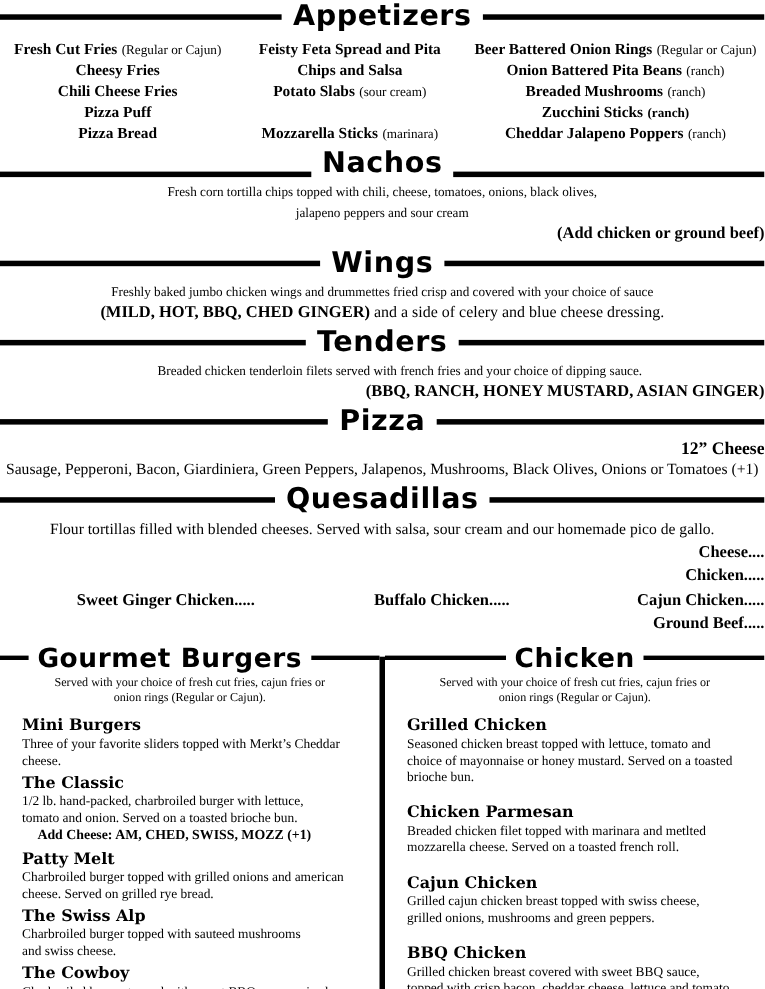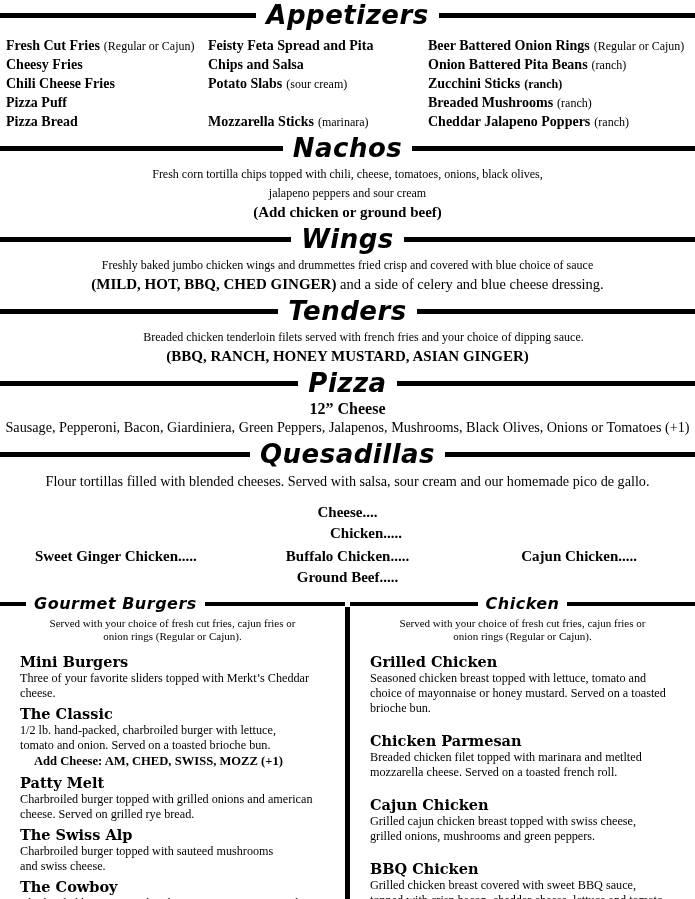--- a/index.html
+++ b/index.html
@@ -4,60 +4,61 @@
 <style>
   * { margin:0; padding:0; box-sizing:border-box; }
   html,body { background:#ffffff; }
   body {
     width:695px; height:899px; overflow:hidden;
     color:#000; font-family:"Liberation Serif", serif;
     position:relative;
   }
 
   
-  .hdr { display:flex; align-items:center;font-style:italic; }
+  .hdr { display:flex; align-items:center; }
   .hdr .rule { flex:1; height:5px; background:#000; }
   .hdr .hdr-text {
     font-family:"DejaVu Sans", sans-serif;
     font-weight:800; font-size:26px; line-height:1;
     letter-spacing:.5px; padding:0 10px; white-space:nowrap;
   }
   .hdr.small .rule { height:4px; }
   .hdr.small .hdr-text { font-size:25px; padding:0 8px; }
 
   
   .ap-grid {
     display:grid; grid-template-columns:202px 220px 1fr;
     padding:7px 4px 2px 6px;
+    text-align:center;
   }
   .ap-item { line-height:19px; height:19px; white-space:nowrap; }
   .ap-name { font-weight:bold; font-size:14px; }
   .ap-note { font-size:12px; }
   .ap-note.bold-note { font-weight:bold; }
 
   
   .desc { text-align:center; font-size:12px; line-height:19px; white-space:pre-line; }
   .desc.tight { font-size:14.2px; }
-  .bold-line { text-align:center; font-weight:bold; font-size:15px; line-height:19px; }
+  .bold-line { text-align:right; font-weight:bold; font-size:15px; line-height:19px; }
   .mixed-line { text-align:center; font-size:14.5px; line-height:19px; }
   .mixed-line .b { font-weight:bold; font-size:15px; }
 
   .sec { margin-top:2px; }
 
   
-  .q-list { margin-top:12px; }
+  .q-list { margin-top:2px; }
   .q-row3 { display:grid; grid-template-columns:1fr 1fr 1fr; }
   .q-row3 .bold-line { line-height:20px; }
 
   
   .cols { display:flex; margin-top:9px; align-items:stretch; height:354px; }
   .col { flex:1; min-width:0; }
   .col-divider { width:5px; background:#000; margin-top:11px; }
   .col .hdr .rule { height:4px; }
-  .col .hdr .hdr-text { font-size:16px; padding:0 8px; }
+  .col .hdr .hdr-text { font-size:24px; padding:0 8px; }
   .col-sub {
     text-align:center; font-size:11px; line-height:12.5px;
     margin-top:5px; white-space:pre-line;
   }
   .items { padding:10px 8px 0 20px; }
   .item-name {
     font-family:"DejaVu Serif", serif; font-weight:bold;
     font-size:14.5px; line-height:19px;
   }
   .item-desc { font-size:12.2px; line-height:15px; white-space:pre-line; }
@@ -87,41 +88,41 @@
   <div class="ap-col">
     <div class="ap-item"><span class="ap-name">Feisty Feta Spread and Pita</span></div>
     <div class="ap-item"><span class="ap-name">Chips and Salsa</span></div>
     <div class="ap-item"><span class="ap-name">Potato Slabs</span> <span class="ap-note">(sour cream)</span></div>
     <div class="ap-item"></div>
     <div class="ap-item"><span class="ap-name">Mozzarella Sticks</span> <span class="ap-note">(marinara)</span></div>
   </div>
   <div class="ap-col">
     <div class="ap-item"><span class="ap-name">Beer Battered Onion Rings</span> <span class="ap-note">(Regular or Cajun)</span></div>
     <div class="ap-item"><span class="ap-name">Onion Battered Pita Beans</span> <span class="ap-note">(ranch)</span></div>
+    <div class="ap-item"><span class="ap-name">Breaded Mushrooms</span> <span class="ap-note">(ranch)</span></div>
     <div class="ap-item"><span class="ap-name">Zucchini Sticks</span> <span class="ap-note bold-note">(ranch)</span></div>
-    <div class="ap-item"><span class="ap-name">Breaded Mushrooms</span> <span class="ap-note">(ranch)</span></div>
     <div class="ap-item"><span class="ap-name">Cheddar Jalapeno Poppers</span> <span class="ap-note">(ranch)</span></div>
   </div>
 </div>
 
-<div class="hdr sec" style="margin-top:3px;">
+<div class="hdr sec" style="margin-top:3px;align-items:flex-end;">
   <div class="rule"></div>
   <div class="hdr-text">Nachos</div>
   <div class="rule"></div>
 </div>
 <div class="desc" style="margin-top:4px;">Fresh corn tortilla chips topped with chili, cheese, tomatoes, onions, black olives,
 jalapeno peppers and sour cream</div>
 <div class="bold-line">(Add chicken or ground beef)</div>
 
 <div class="hdr sec" style="margin-top:4px;">
   <div class="rule"></div>
   <div class="hdr-text">Wings</div>
   <div class="rule"></div>
 </div>
-<div class="desc" style="margin-top:4px;">Freshly baked jumbo chicken wings and drummettes fried crisp and covered with blue choice of sauce</div>
+<div class="desc" style="margin-top:4px;">Freshly baked jumbo chicken wings and drummettes fried crisp and covered with your choice of sauce</div>
 <div class="mixed-line"><span class="b">(MILD, HOT, BBQ, CHED GINGER)</span><span> and a side of celery and blue cheese dressing.</span></div>
 
 <div class="hdr sec" style="margin-top:4px;">
   <div class="rule"></div>
   <div class="hdr-text">Tenders</div>
   <div class="rule"></div>
 </div>
 <div class="desc" style="margin-top:4px;padding-left:32px;">Breaded chicken tenderloin filets served with french fries and your choice of dipping sauce.</div>
 <div class="bold-line">(BBQ, RANCH, HONEY MUSTARD, ASIAN GINGER)</div>
 

